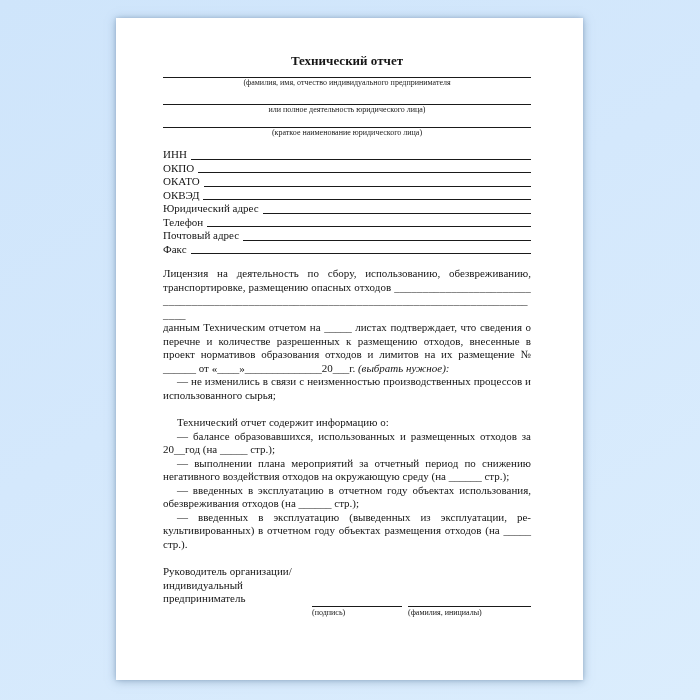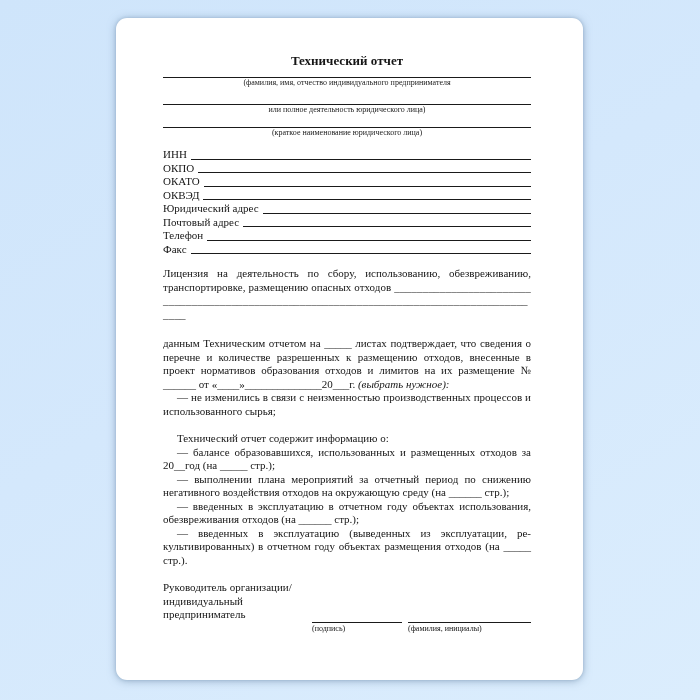--- a/index.html
+++ b/index.html
@@ -17,21 +17,20 @@
     position: absolute;
     left: 116px; top: 18px;
     width: 467px; height: 662px;
     background: #ffffff;
     box-shadow: 0 1px 9px rgba(96, 128, 160, 0.55), 0 0 3px rgba(96, 128, 160, 0.30);
     box-sizing: border-box;
     padding: 27px 52px 0 47px;
     color: #151515;
     font-size: 11px;
     line-height: 13.5px;
-    border-radius: 11px;
   }
   .title {
     margin: 8px 0 0 0;
     font-size: 13px;
     line-height: 15px;
     font-weight: bold;
     text-align: center;
   }
   .hline { border-bottom: 1.2px solid #1a1a1a; }
   .hline.first  { height: 9px; }
@@ -50,21 +49,21 @@
     flex: 1;
     border-bottom: 1.1px solid #1a1a1a;
     margin: 0 0 2px 4px;
   }
   .para {
     margin: 0;
     text-align: justify;
     hyphens: manual;
   }
   .license-para { margin-top: 11px; }
-  .confirm-para { margin-top: 16px; }
+  .confirm-para { }
   .blank-run { word-break: break-all; letter-spacing: 0.2px; }
   .note-italic { font-style: italic; }
   .opt { text-indent: 14px; }
   .contents-intro { margin-top: 14px; text-indent: 14px; }
   .sig-block {
     margin-top: 14px;
     display: flex;
     align-items: flex-end;
   }
   .sig-role {
@@ -116,25 +115,25 @@
       </div>
       <div class="req-row">
         <span class="req-label">ОКВЭД</span>
         <span class="req-line"></span>
       </div>
       <div class="req-row">
         <span class="req-label">Юридический адрес</span>
         <span class="req-line"></span>
       </div>
       <div class="req-row">
-        <span class="req-label">Почтовый адрес</span>
+        <span class="req-label">Телефон</span>
         <span class="req-line"></span>
       </div>
       <div class="req-row">
-        <span class="req-label">Телефон</span>
+        <span class="req-label">Почтовый адрес</span>
         <span class="req-line"></span>
       </div>
       <div class="req-row">
         <span class="req-label">Факс</span>
         <span class="req-line"></span>
       </div>
     </div>
 
     <p class="para license-para"><span>Лицензия на деятельность по сбору, использованию, обезвреживанию, транспортировке, размещению опасных отходов </span><span class="blank-run">____________________________________________________________________________________________</span></p>
 

